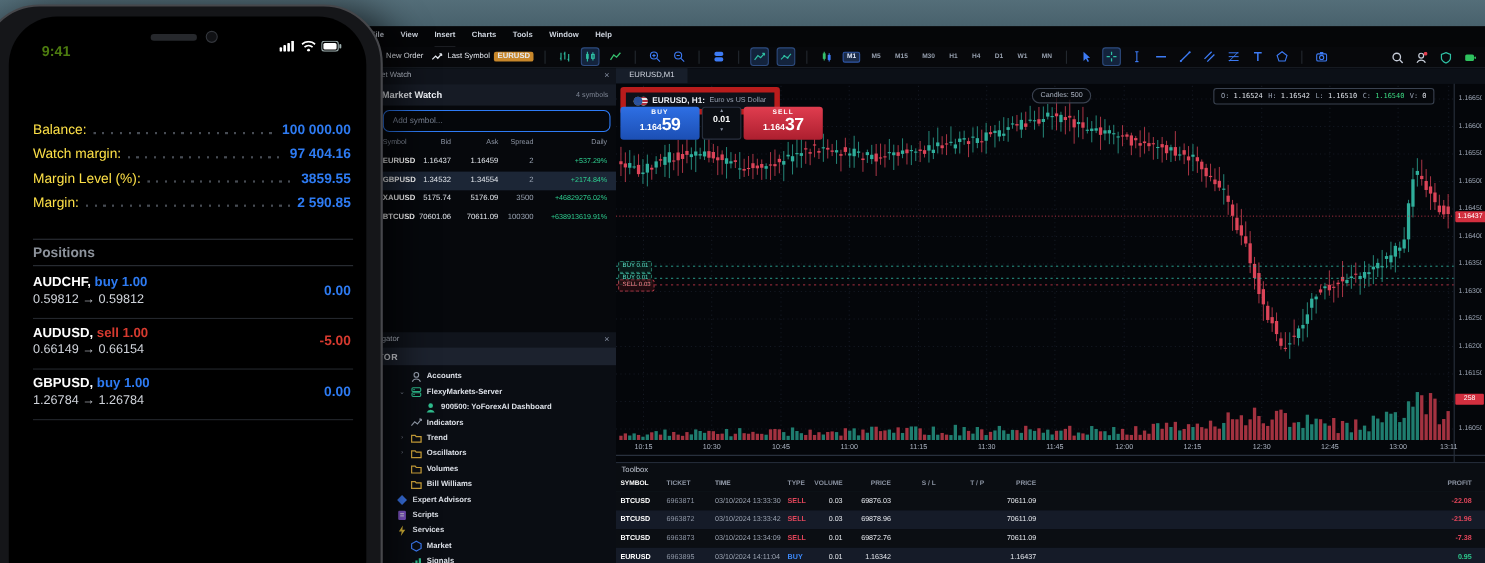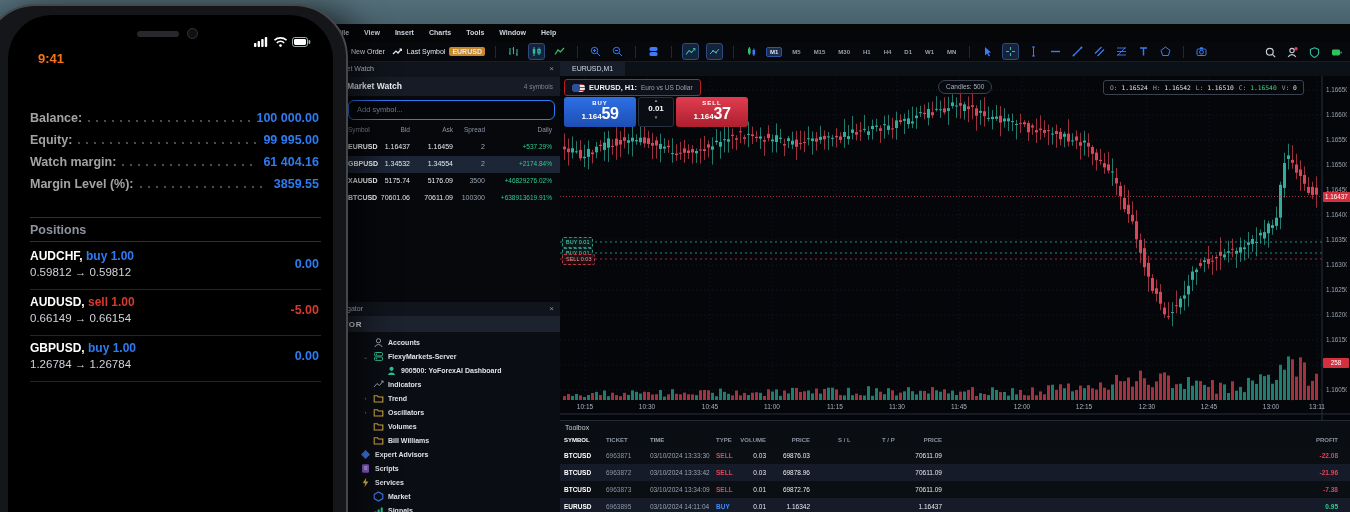--- a/index.html
+++ b/index.html
@@ -47,21 +47,21 @@
   #nav-head{position:absolute;left:-20px;right:0;top:14px;height:16px;background:#1c222e;}
   #nav-head span{position:absolute;left:5px;top:4px;font-size:8px;font-weight:bold;letter-spacing:.6px;color:#e8ebf1;}
   .nav-item{display:flex;align-items:center;height:14px;gap:4px;}
   .nav-item .chev{width:7px;font-size:6px;color:#7d8594;flex:none;text-align:center;}
   .nav-item .lbl{font-size:7px;color:#dde1e8;font-weight:bold;white-space:nowrap;}
 
   
   #chart-tabbar{left:560px;top:62px;width:790px;height:14px;background:#0c1017;border-bottom:1px solid #1b212c;}
   #chart-tab{position:absolute;left:0;top:0;height:14px;background:#171e2a;padding:0 12px;font-size:7px;color:#d6dbe5;line-height:14px;}
   #chart-bg{left:560px;top:76px;width:790px;height:344px;background:#04060a;}
-  #sym-head{left:564px;top:79px;height:15px;background:rgba(15,19,27,.9);border:1px solid #b91c1c;border-radius:3px;display:flex;align-items:center;gap:4px;padding:0 7px;}
+  #sym-head{left:564px;top:79px;height:15px;background:rgba(15,19,27,.9);border:5px solid #b91c1c;border-radius:3px;display:flex;align-items:center;gap:4px;padding:0 7px;}
   #sym-head .flag{width:8px;height:8px;border-radius:50%;flex:none;}
   #sym-head .f-eu{background:#274f9e;box-shadow:inset 0 0 0 1.5px #274f9e, inset 0 0 2px #e8c33b;margin-right:-7px;z-index:2;}
   #sym-head .f-us{background:repeating-linear-gradient(#b03040 0 1.5px,#e8e8e8 1.5px 3px);}
   #sym-head .t1{font-size:7.5px;font-weight:bold;color:#eef1f6;}
   #sym-head .t2{font-size:6.5px;color:#98a1b1;}
   #oneclick{left:564px;top:97px;display:flex;gap:2px;}
   .oc-box{width:72px;height:30px;border-radius:3px;color:#fff;text-align:center;position:relative;}
   #oc-buy{background:linear-gradient(#2e6fe4,#1c4fb4);}
   #oc-sell{background:linear-gradient(#e03d4f,#ad1f2f);}
   .oc-lab{font-size:6px;font-weight:bold;letter-spacing:1px;margin-top:3px;}
@@ -103,31 +103,31 @@
   .type-sell{color:#e0455a!important;}
   .type-buy{color:#3d8bfd!important;}
   .pf-neg{color:#e0455a!important;}
   .pf-pos{color:#2ecc8f!important;}
 
   
   #phone{left:-18px;top:4px;width:362px;height:556px;background:#151619;border:2px solid #46474b;border-radius:54px;box-shadow:14px 4px 34px rgba(0,0,0,.6);z-index:10;}
   #p-screen{position:absolute;left:24px;top:9px;right:13px;bottom:9px;background:#000;border-radius:44px;overflow:hidden;}
   #p-cam-pill{position:absolute;left:50%;margin-left:-34px;top:16px;width:42px;height:6px;border-radius:3px;background:#26282c;}
   #p-cam{position:absolute;left:50%;margin-left:16px;top:13px;width:11px;height:11px;border-radius:50%;background:#101114;border:1.5px solid #33363c;box-sizing:border-box;}
-  #p-status-time{position:absolute;left:30px;top:36px;font-size:13px;font-weight:bold;color:#f97316;}
+  #p-status-time{position:absolute;left:30px;top:24px;font-size:13px;font-weight:bold;color:#4d7c0f;}
   #p-status-icons{position:absolute;right:22px;top:22px;display:flex;gap:5px;align-items:center;}
   #p-header{position:absolute;left:0;right:0;top:38px;height:44px;background:#0d1119;}
   #p-burger{position:absolute;left:12px;top:16px;width:11px;}
   #p-burger div{height:2px;background:#3aa7b8;margin-bottom:2px;border-radius:1px;}
   #p-logo{position:absolute;left:26px;top:6px;}
   #p-title{position:absolute;left:62px;top:7px;font-size:10px;color:#8fd0d8;}
   #p-pl{position:absolute;left:62px;top:19px;font-size:13px;font-weight:bold;color:#e25b49;}
   #p-hicons{position:absolute;right:14px;top:10px;display:flex;gap:26px;}
   .p-sumrow{display:flex;align-items:flex-end;padding:0 14px 0 22px;height:22px;}
-  .p-sumrow .lab{font-size:12.5px;font-weight:bold;color:#a3a3a3;}
+  .p-sumrow .lab{font-size:12.5px;font-weight:normal;color:#fde047;}
   .p-sumrow .leader{flex:1;margin:0 6px 3px 6px;height:2px;background-image:repeating-linear-gradient(to right,#474c54 0 2px,transparent 2px 8px);}
   .p-sumrow .val{font-size:12.5px;font-weight:bold;color:#2e7bf2;}
   .p-div{position:absolute;left:22px;right:12px;height:1px;background:#2c3037;}
   #p-positions-title{position:absolute;left:22px;font-size:12.5px;font-weight:bold;color:#8d939c;}
   .p-posrow{position:absolute;left:22px;right:12px;height:46px;border-bottom:1px solid #23262c;}
   .p-posrow .l1{position:absolute;left:0;top:6px;font-size:12px;font-weight:bold;color:#fff;}
   .p-posrow .l1 .side{font-weight:bold;margin-top:37px;}
   .p-posrow .l2{position:absolute;left:0;top:23px;font-size:11.5px;color:#cfd3da;}
   .p-posrow .pl{position:absolute;right:2px;top:14px;font-size:12.5px;font-weight:bold;}
   .c-buy{color:#2e7bf2;}
@@ -1271,33 +1271,33 @@
             <rect x="16.5" y="3" width="1.8" height="4" rx="0.9" fill="#9aa"></rect>
           </svg>
       </div>
       <div id="p-summary" style="position:absolute;left:0;right:0;top:88px;">
           <div class="p-sumrow">
             <span class="lab">Balance:</span>
             <span class="leader"></span>
             <span class="val">100 000.00</span>
           </div>
           <div class="p-sumrow">
-            <span class="lab">Equity:</span>
-            <span class="leader"></span>
-            <span class="val">99 995.00</span>
-          </div>
-          <div class="p-sumrow">
             <span class="lab">Watch margin:</span>
             <span class="leader"></span>
-            <span class="val">61 404.16</span>
+            <span class="val">97 404.16</span>
           </div>
           <div class="p-sumrow">
             <span class="lab">Margin Level (%):</span>
             <span class="leader"></span>
             <span class="val">3859.55</span>
+          </div>
+          <div class="p-sumrow">
+            <span class="lab">Margin:</span>
+            <span class="leader"></span>
+            <span class="val">2 590.85</span>
           </div>
         </div>
       <div class="p-div" style="top:202px"></div>
       <div id="p-positions-title" style="top:208px">Positions</div>
       <div class="p-div" style="top:226px"></div>
       <div id="p-positions">
           <div class="p-posrow" style="top: 228px;">
             <div class="l1">AUDCHF, <span class="side c-buy">buy 1.00</span></div>
             <div class="l2">0.59812 → 0.59812</div>
             <div class="pl c-buy">0.00</div>

